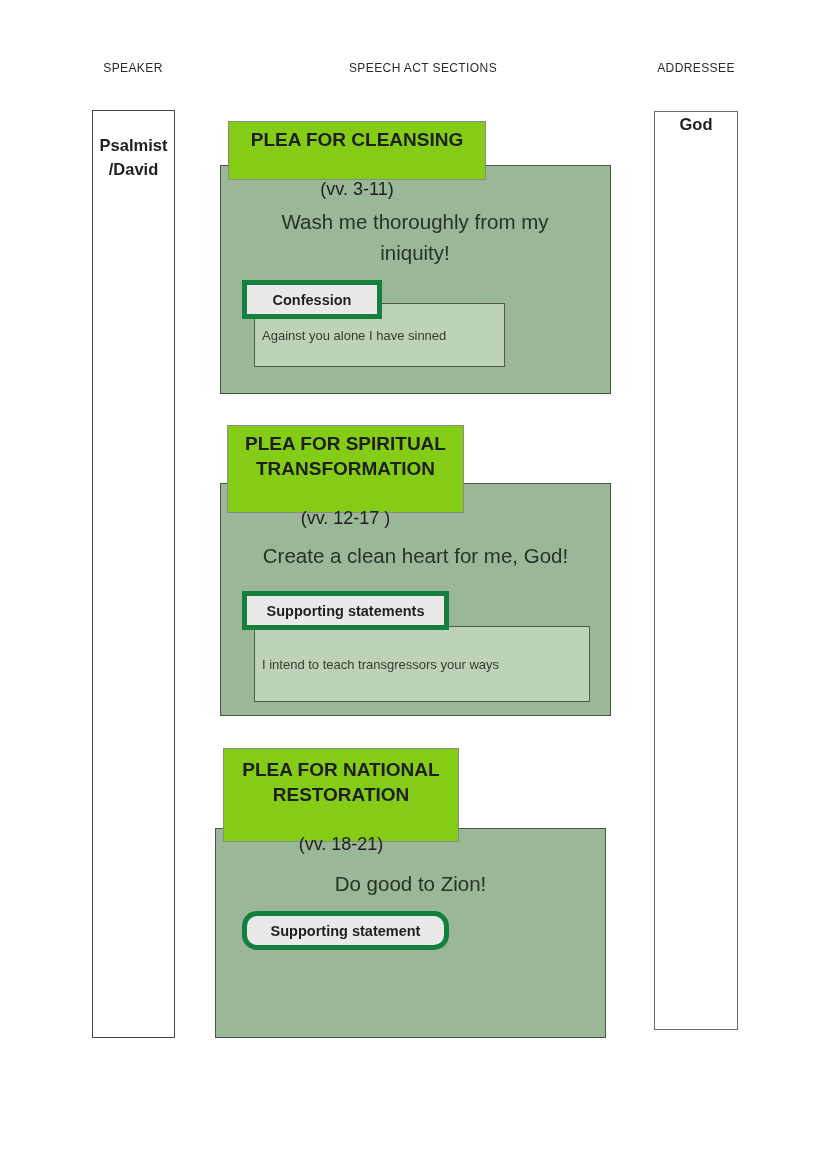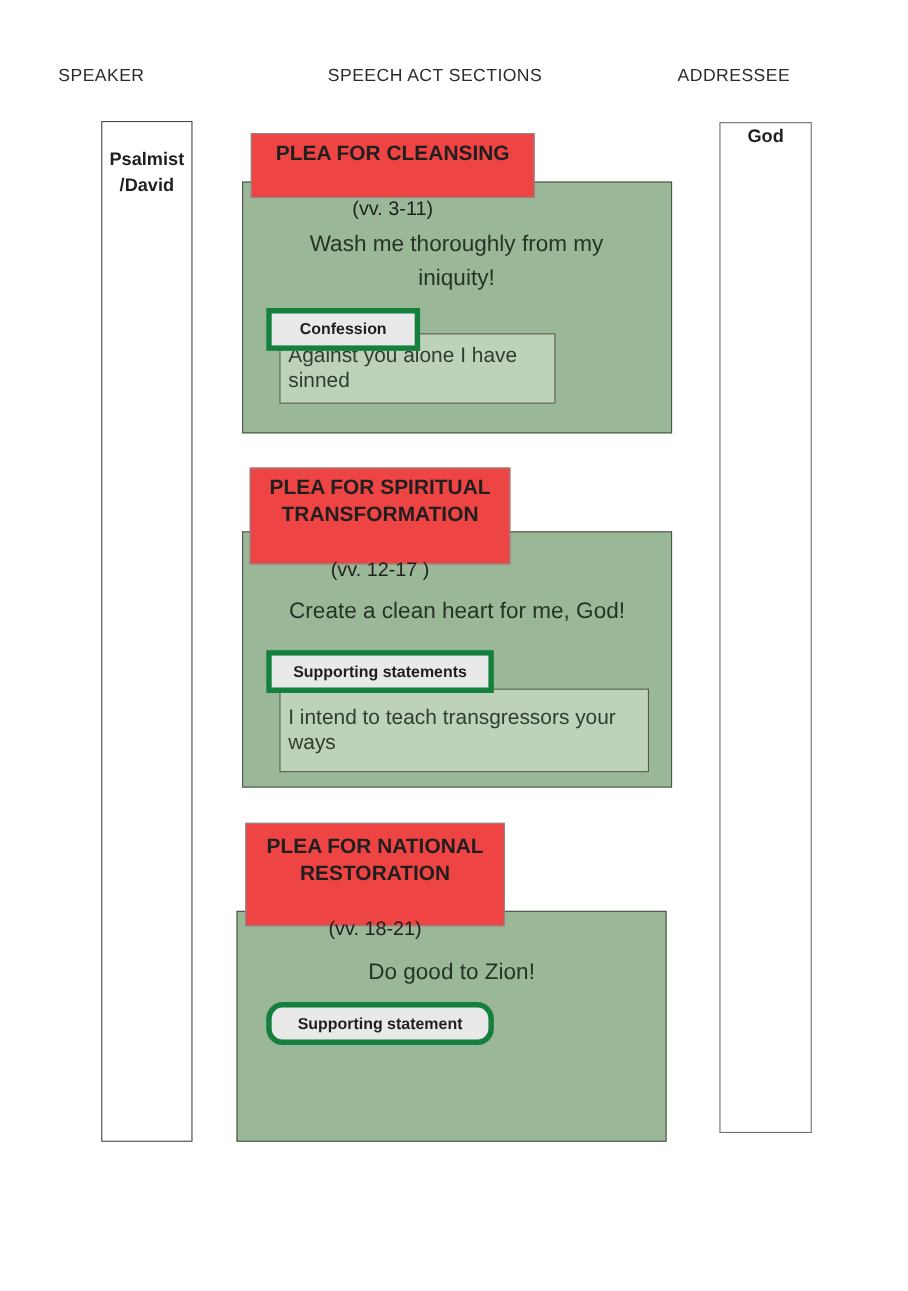--- a/index.html
+++ b/index.html
@@ -2,43 +2,43 @@
 <html><head>
 <meta charset="utf-8">
 <style>
   html,body { margin:0; padding:0; background:#ffffff; }
   .page {
     position:relative; width:825px; height:1174px;
     background:#ffffff; overflow:hidden;
     font-family:"Liberation Sans", sans-serif;
   }
   .hdr {
-    position:absolute; top:61px; font-size:16px; color:#2b2b2b;
-    letter-spacing:0.4px; 
+    position:absolute; top:61px; font-size:12px; color:#2b2b2b;
+    letter-spacing:0.4px; text-align:center;
   }
   .hdr-speaker   { left:53px;  width:160px; }
   .hdr-sections  { left:298px; width:250px; }
   .hdr-addressee { left:616px; width:160px; }
 
   .colbox {
     position:absolute; background:#ffffff; text-align:center;
     font-weight:700; font-size:16.5px; color:#1f1f1f;
     line-height:24px; white-space:pre-line; box-sizing:border-box;
     z-index:1;
   }
   .speaker-box   { left:92px;  top:110px; width:83px; height:928px; border:1px solid #474747; padding-top:22px; }
   .addressee-box { left:654px; top:111px; width:84px; height:919px; border:1px solid #6e6e6e; }
 
   .green { position:absolute; background:#9ab797; border:1px solid #4a5547; box-sizing:border-box; z-index:1; }
   .g1 { left:220px; top:165px; width:391px; height:229px; }
   .g2 { left:220px; top:483px; width:391px; height:233px; }
   .g3 { left:215px; top:828px; width:391px; height:210px; }
 
   .titlebox {
-    position:absolute; background:#ef4444; border:1px solid #8a8a8a;
+    position:absolute; background:#84cc16; border:1px solid #8a8a8a;
     text-align:center; color:#1f1f1f; box-sizing:border-box;
     padding-top:5px; z-index:4;
   }
   .t1 { left:228px; top:121px; width:258px; height:59px; }
   .t2 { left:227px; top:425px; width:237px; height:88px; }
   .t3 { left:223px; top:748px; width:236px; height:94px; padding-top:8px; }
   .titlebox .title  { font-weight:700; font-size:19px; line-height:25px; }
   .titlebox .verses { font-weight:400; font-size:18px; line-height:26px;margin-top:24px; }
 
   .plea {
@@ -53,21 +53,21 @@
     position:absolute; background:#e9e9e9; border:5px solid #15803d;
     font-weight:700; font-size:14.5px; color:#1f1f1f; box-sizing:border-box;
     display:flex; align-items:center; justify-content:center; z-index:5;
   }
   .l1 { left:242px; top:280px; width:140px; height:39px; }
   .l2 { left:242px; top:591px; width:207px; height:39px; }
   .l3 { left:242px; top:911px; width:207px; height:39px;border-radius:15px; }
 
   .stmt {
     position:absolute; background:#bed2b9; border:1px solid #4f5a4c;
-    color:#313d31; font-size:19px; line-height:23px; box-sizing:border-box;
+    color:#313d31; font-size:13px; line-height:23px; box-sizing:border-box;
     display:flex; align-items:center; white-space:pre-line;
     padding:4px 7px; z-index:3;
   }
   .st1 { left:254px; top:303px; width:251px; height:64px; }
   .st2 { left:254px; top:626px; width:336px; height:76px; }
   .st3 { left:256px; top:945px; width:311px; height:86px; }
 </style>
 </head>
 <body>
 

